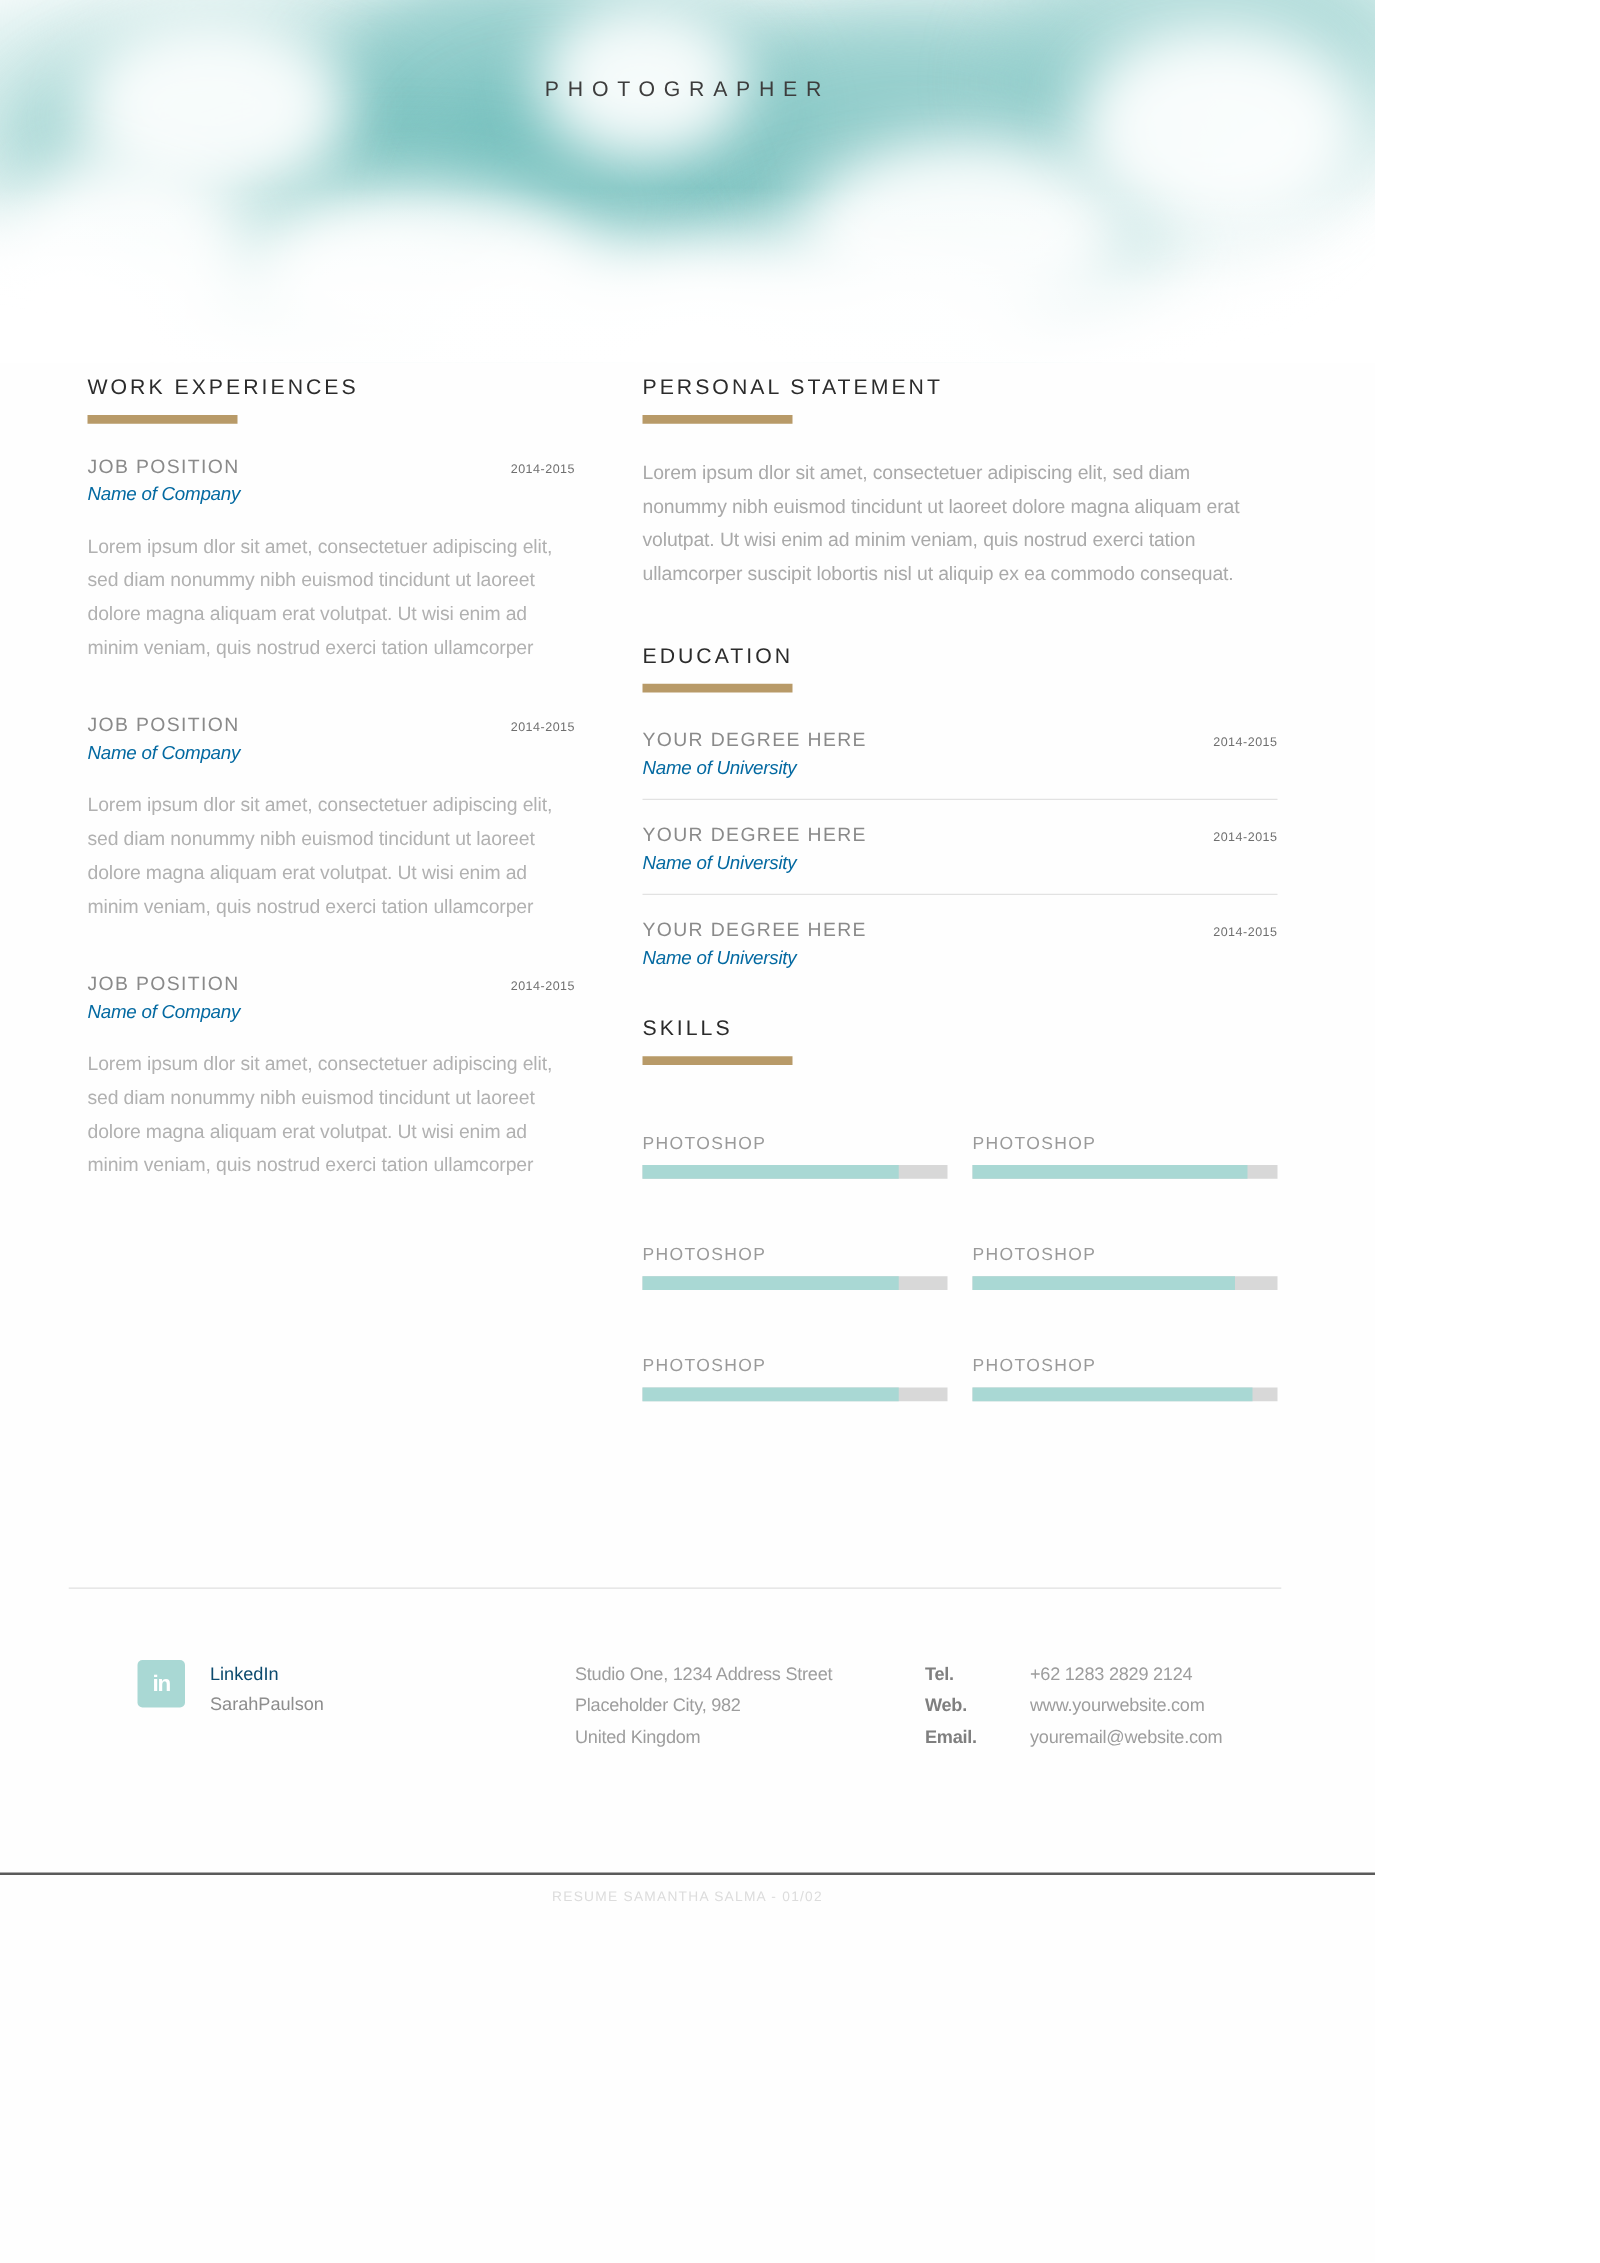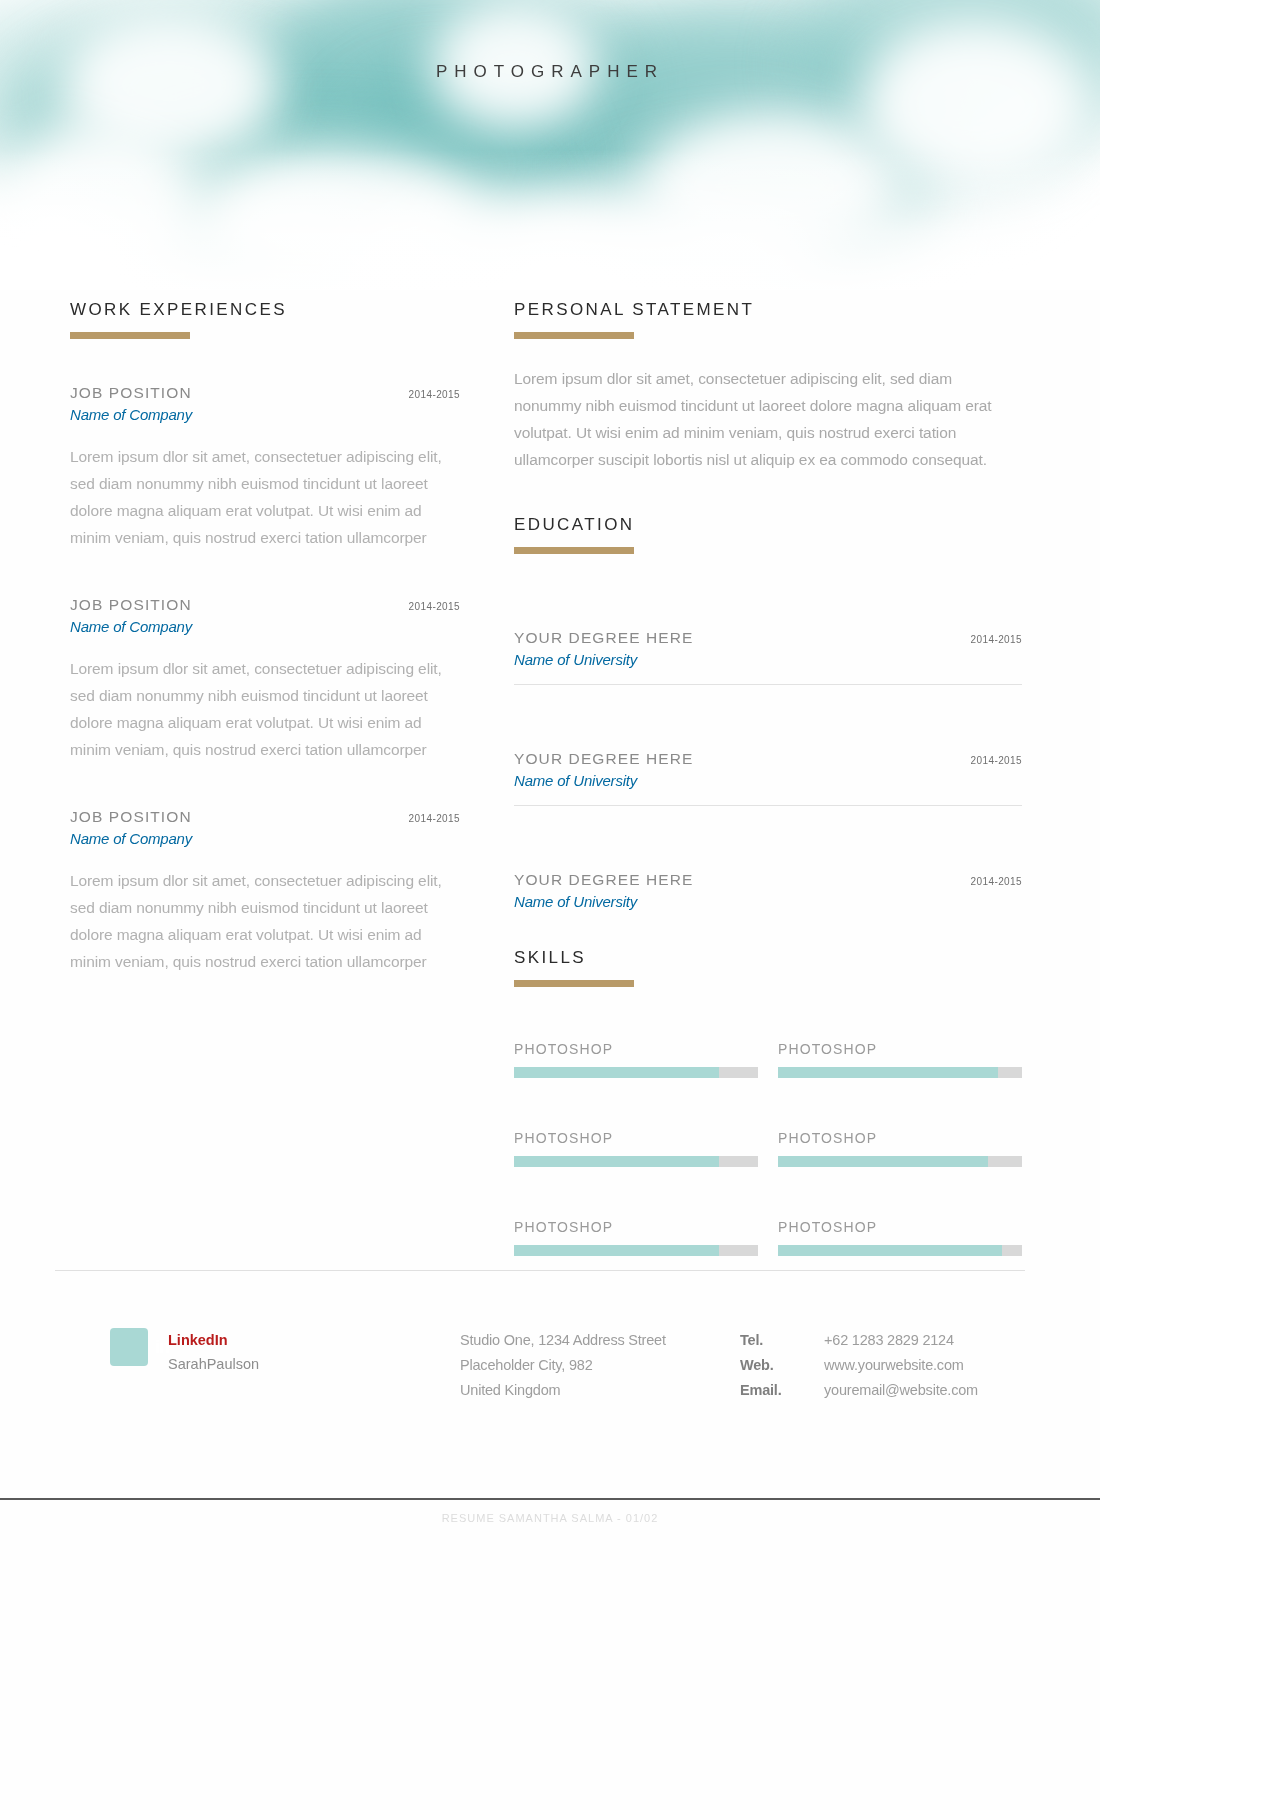--- a/index.html
+++ b/index.html
@@ -122,21 +122,20 @@
   .sec-rule {
     width: 120px;
     height: 7px;
     background: #b89a68;
     margin-bottom: 26px;
   }
   .entry-head {
     display: flex;
     justify-content: space-between;
     align-items: baseline;
-    margin-top: 45px;
   }
   .entry-title {
     font-size: 15.5px;
     letter-spacing: 1.1px;
     color: #8a8a8a;
   }
   .entry-date {
     font-size: 10px;
     letter-spacing: 0.4px;
     color: #6f6f6f;
@@ -224,30 +223,29 @@
   .li-badge span {
     position: absolute;
     left: 0; top: 0;
     width: 38px; height: 38px;
     line-height: 38px;
     text-align: center;
     color: #ffffff;
     font-size: 18px;
     font-weight: bold;
     letter-spacing: -1px;
-    padding-left: 33px;
   }
   .li-text {
     position: absolute;
     left: 168px; top: 10px;
     font-size: 14.5px;
     line-height: 24px;
     color: #8d8d8d;
   }
-  .li-text b { font-weight: bold; color: #b91c1c; }
+  .li-text b { font-weight: normal; color: #0c4a6e; }
 
   .addr {
     position: absolute;
     left: 460px; top: 10px;
     font-size: 14.5px;
     line-height: 25px;
     color: #9d9d9d;
     letter-spacing: -0.2px;
   }
   .cinfo {

